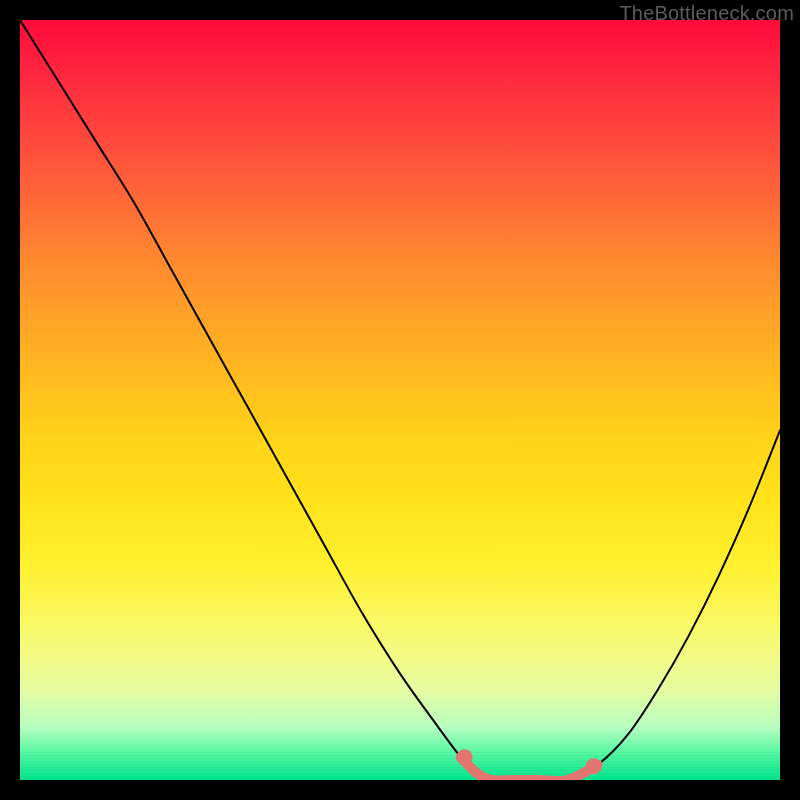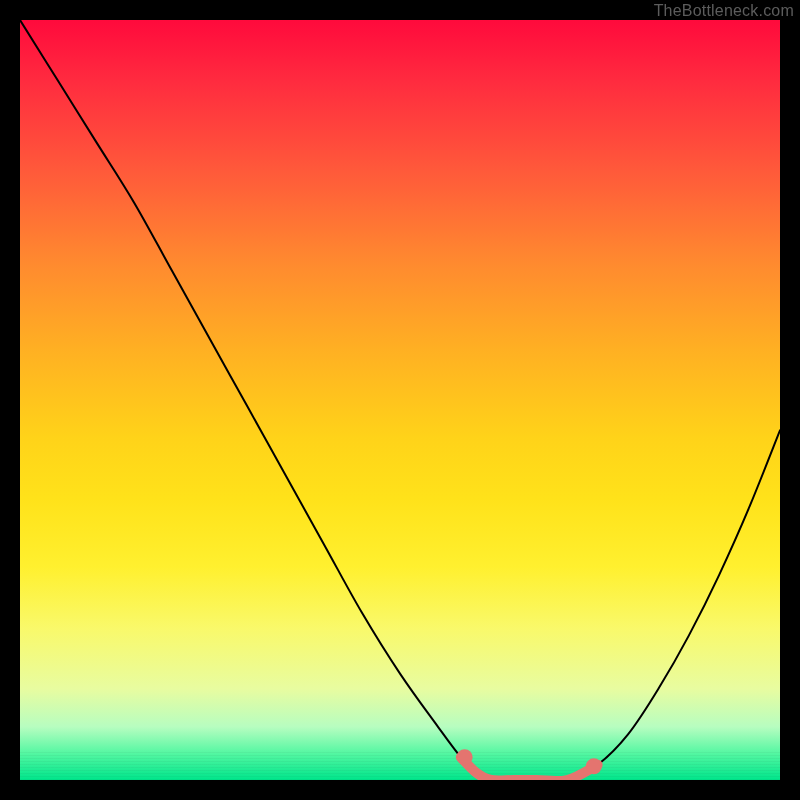--- a/index.html
+++ b/index.html
@@ -59,21 +59,21 @@
     left: 0;
     top: 0;
     width: 760px;
     height: 760px;
   }
   .watermark {
     position: absolute;
     top: 2px;
     right: 6px;
     color: #5c5c5c;
-    font-size: 16px;
+    font-size: 20px;
     font-weight: 500;
     letter-spacing: 0.2px;
   }
 </style>
 </head>
 <body>
 
 <div class="stage">
   <div class="plot">
     <div class="green-stripes"></div>

